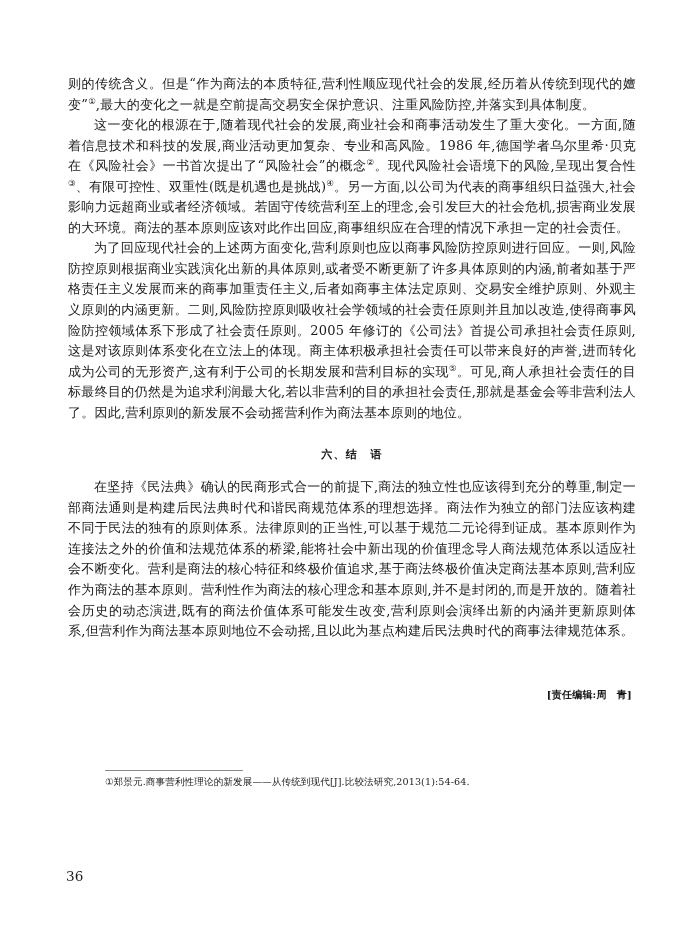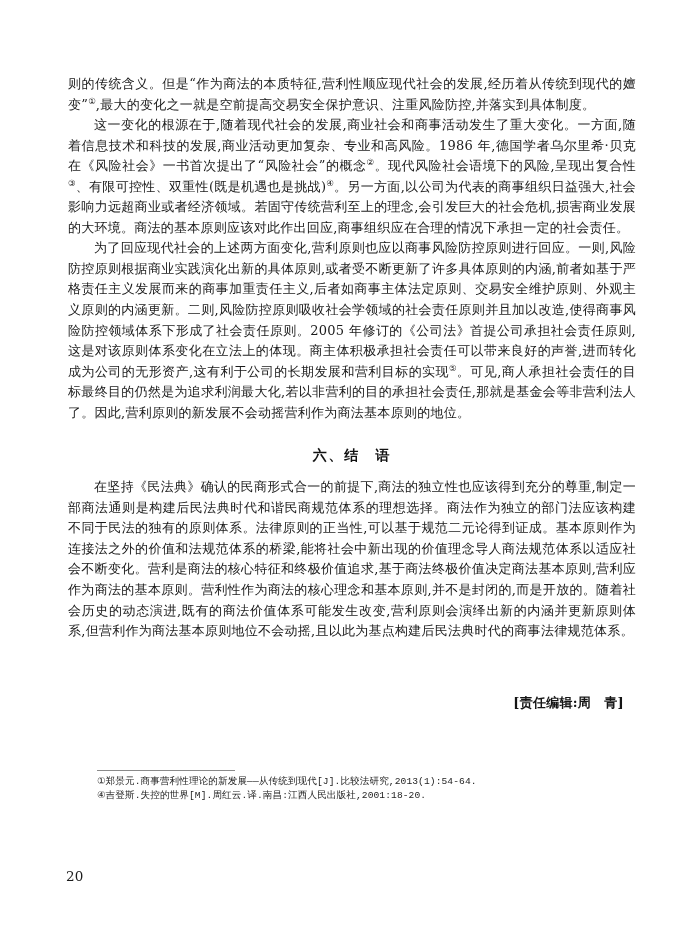--- a/index.html
+++ b/index.html
@@ -42,49 +42,48 @@
   sup.fnref {
     font-size: 8.5px;
     vertical-align: super;
     line-height: 0;
     letter-spacing: 0;
   }
 
   
   .section-heading {
     margin: 0;
-    font-size: 14px;
+    font-size: 11px;
     line-height: 20px;
     font-weight: bold;
     text-align: center;
     letter-spacing: 0.12em;
     color: #111;
   }
   .heading-spacer-top { height: 22px; }
   .heading-spacer-bottom { height: 12px; }
 
   
   .editor-credit {
-    margin: 12px;
-    font-size: 13px;
+    margin: 4px;
+    font-size: 10px;
     line-height: 18px;
     font-weight: bold;
     text-align: right;
     letter-spacing: 0.02em;
     color: #151515;
   }
   .credit-spacer { height: 40px; }
 
   
   .footnotes {
     position: absolute;
-    left: 68px;
+    left: 76px;
     top: 770px;
     width: 568px;
-    font-family: Liberation Mono, monospace;
   }
   .fn-rule {
     width: 138px;
     height: 0;
     border: 0;
     border-top: 1px solid #8a8a8a;
     margin: 0 0 4px 29px;
   }
   .fn-list {
     margin: 0;
@@ -131,19 +130,18 @@
 
     <div class="credit-spacer"></div>
     <p class="editor-credit">[责任编辑:周　青]</p>
 
   </div>
 
   <div class="footnotes">
     <hr class="fn-rule">
     <ul class="fn-list">
         <li class="fn-item"><span class="fn-marker">①</span><span>郑景元.商事营利性理论的新发展——从传统到现代[J].比较法研究,2013(1):54-64.</span></li>
-        <li class="fn-item"><span class="fn-marker">④</span><span>吉登斯.失控的世界[M].周红云.译.南昌:江西人民出版社,2001:18-20.</span></li>
       </ul>
   </div>
 
-  <div class="folio">20</div>
+  <div class="folio">36</div>
 
 </div>
 
 </body></html>

